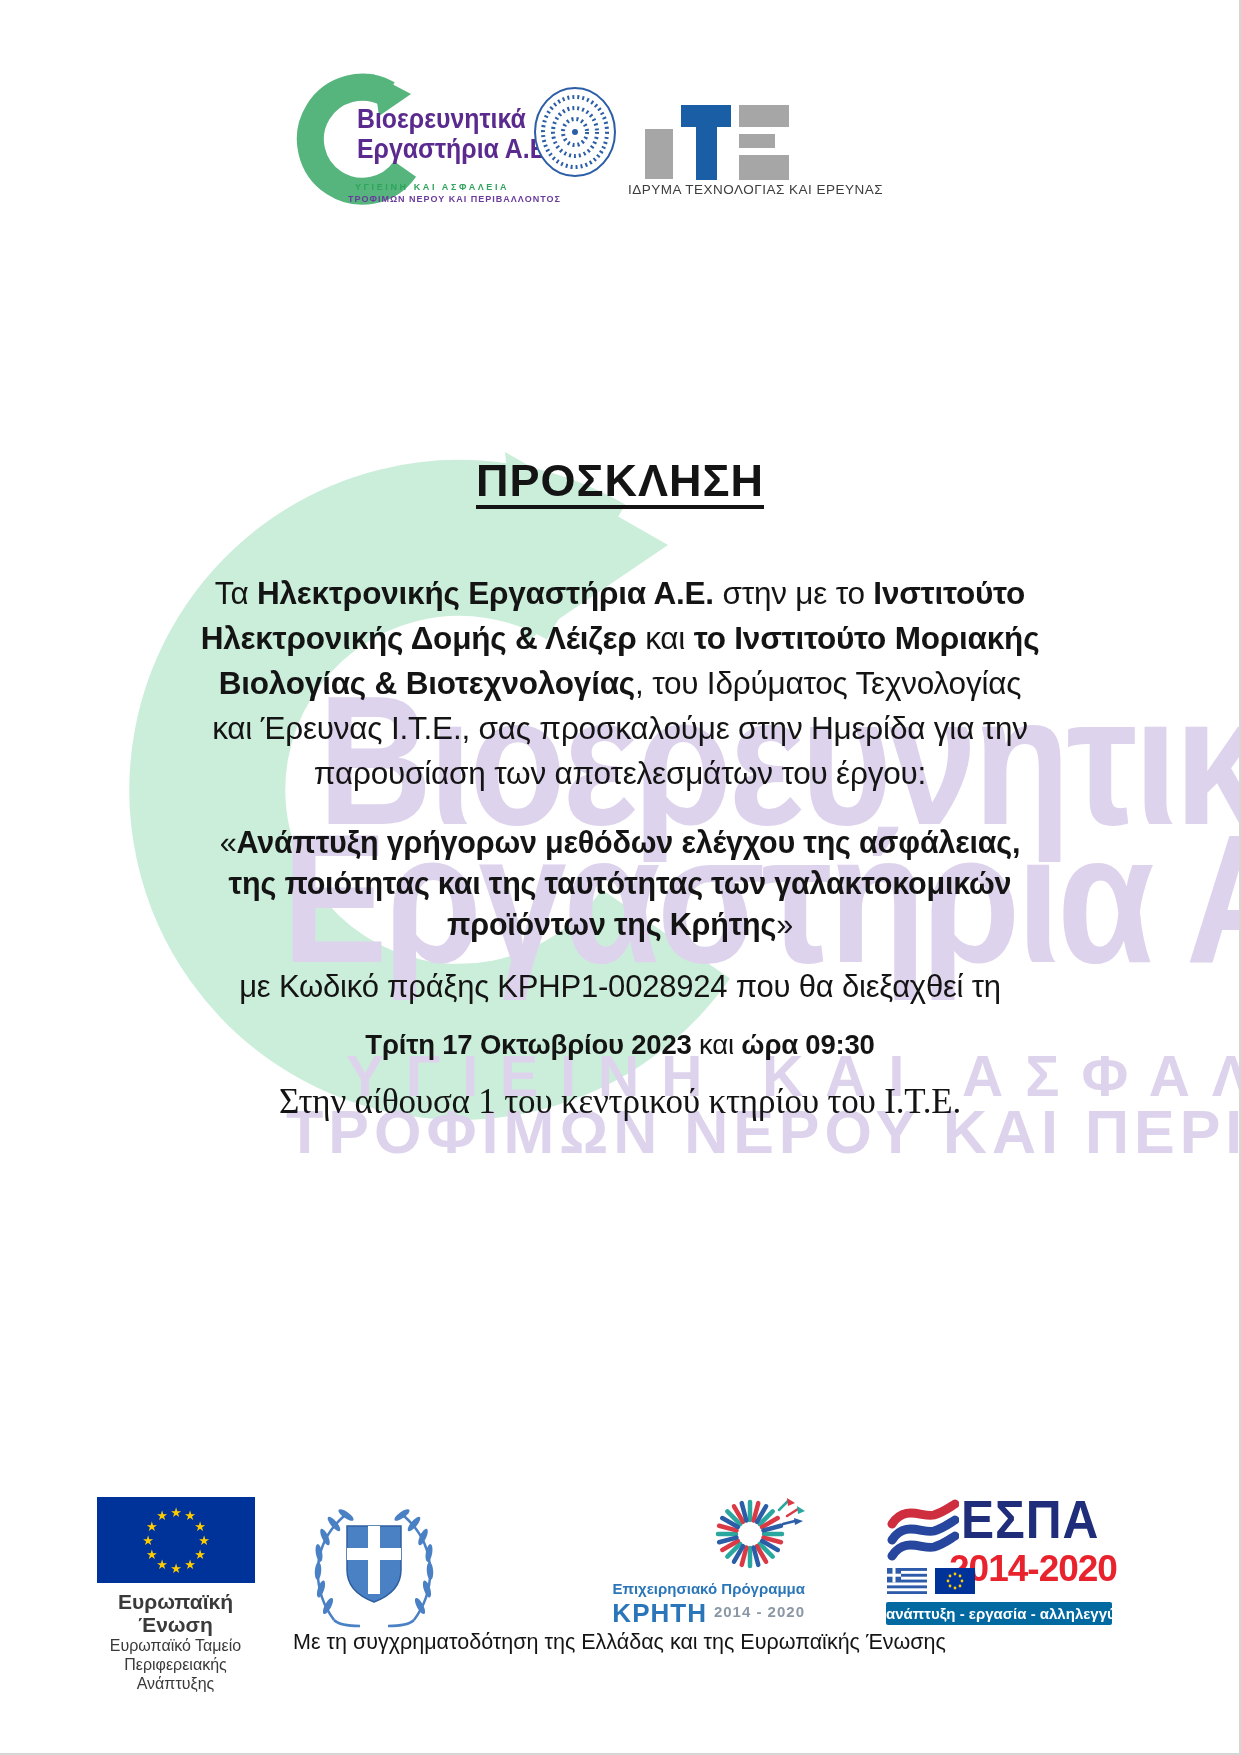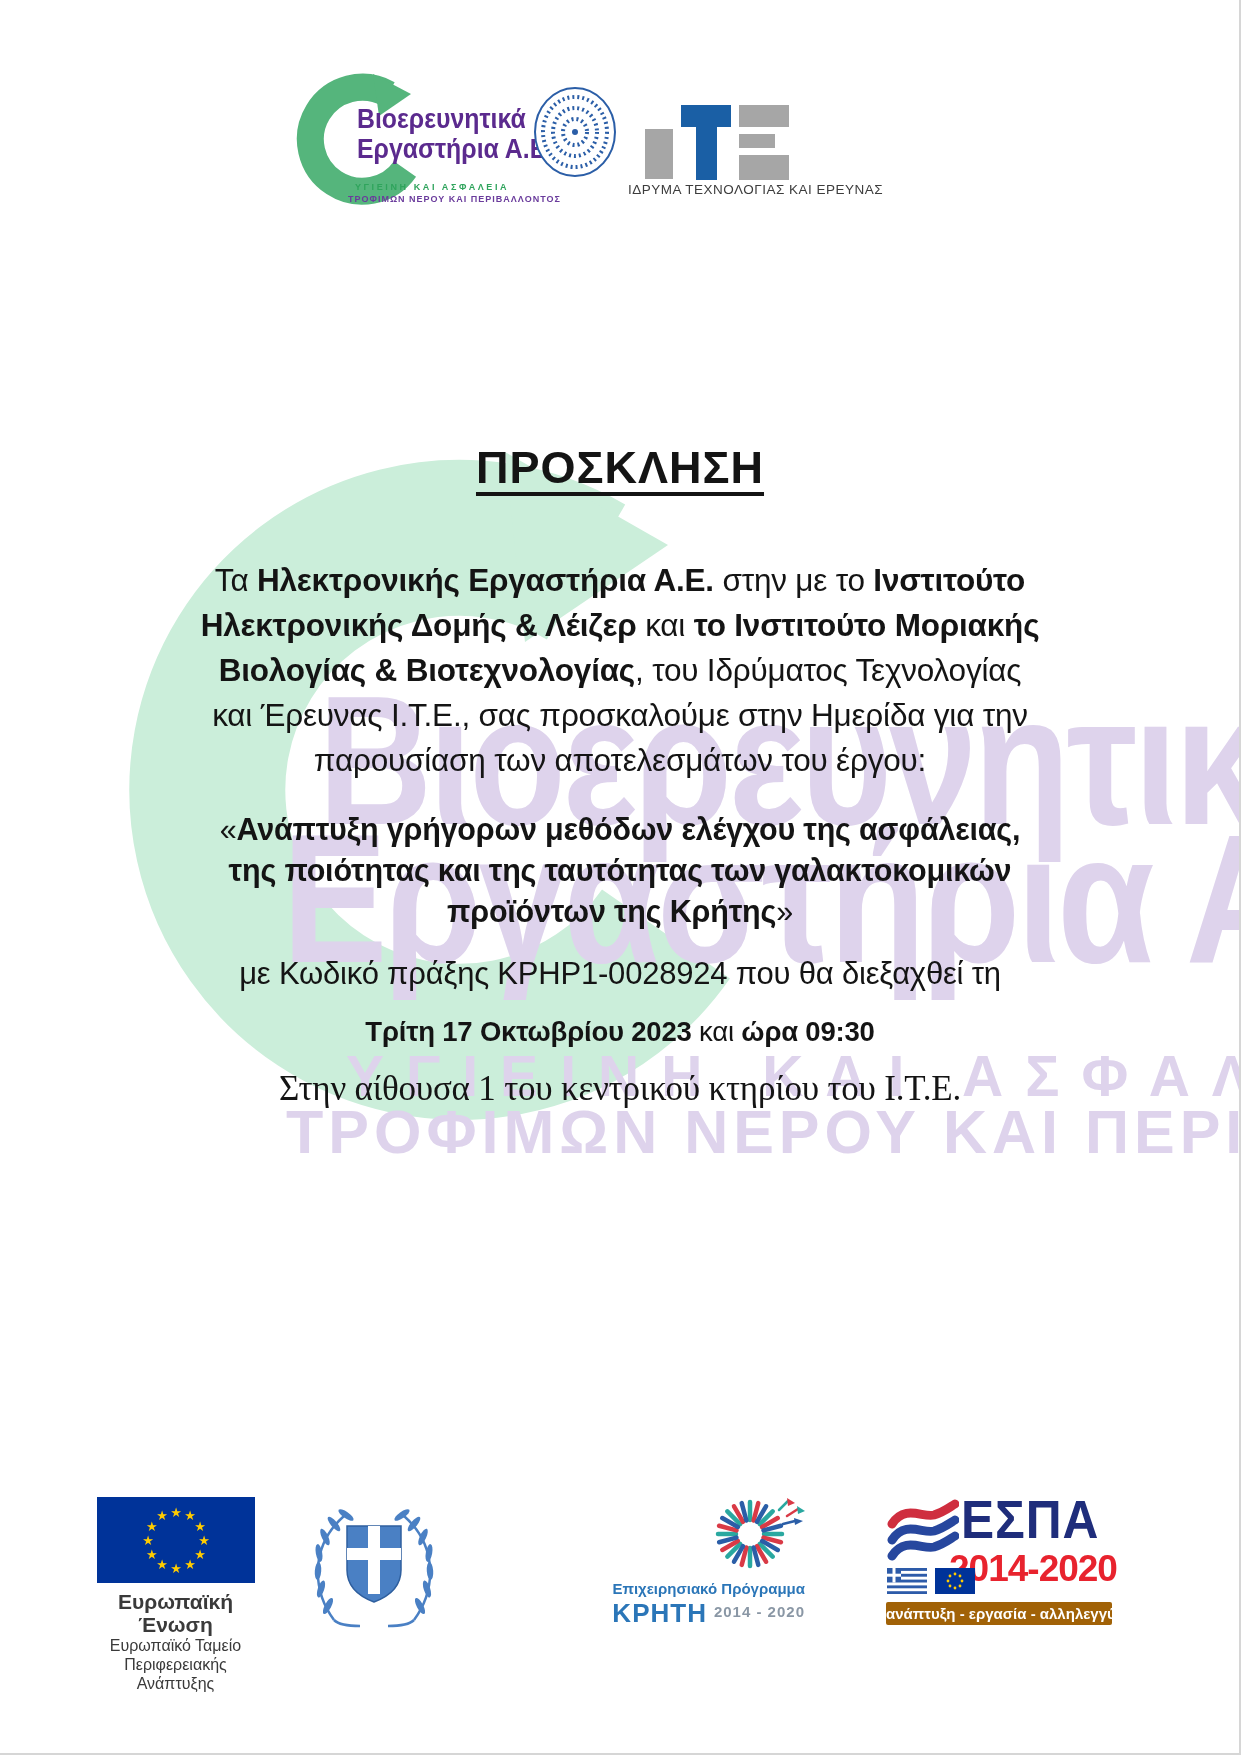--- a/index.html
+++ b/index.html
@@ -25,21 +25,21 @@
   .bio-n1{top:34px;}
   .bio-n2{top:64px;}
   .bio-cap{position:absolute;font-weight:bold;white-space:nowrap;transform-origin:left top;}
   .bio-c1{left:60px;top:110px;font-size:9px;letter-spacing:2.6px;color:#2fa45c;}
   .bio-c2{left:53px;top:122px;font-size:9px;letter-spacing:1px;color:#6a3b9c;}
   .forth-seal{left:533px;top:86px;z-index:2;}
   .ite-logo{left:643px;top:105px;z-index:2;}
   .ite-caption{left:628px;top:182px;width:290px;font-size:13.5px;letter-spacing:.5px;color:#3d3d3d;z-index:2;white-space:nowrap;}
 
   
-  .content{left:155px;top:442px;width:930px;text-align:center;z-index:2;color:#141414;}
+  .content{left:155px;top:455px;width:930px;text-align:center;z-index:2;color:#141414;}
   .doc-title{font-size:45px;font-weight:bold;letter-spacing:1px;margin:0 0 64px 0;
     text-decoration:underline;text-decoration-thickness:4px;text-underline-offset:9px;}
   .p{margin:0 0 26px 0;white-space:pre-line;letter-spacing:-.2px;}
   .p1{font-size:31.5px;line-height:45px;}
   .p2{font-size:30.5px;line-height:41px;margin-bottom:24px;}
   .p3{font-size:31px;line-height:36px;margin-bottom:24px;}
   .p4{font-size:27.5px;line-height:32px;margin-bottom:24px;}
   .p5{font-size:35px;line-height:34px;margin-bottom:0;font-family:Liberation Serif, serif;}
   .b{font-weight:bold;}
 
@@ -52,21 +52,21 @@
   .kriti-block{left:580px;top:1494px;width:225px;text-align:right;z-index:2;}
   .kriti-t1{font-size:15px;font-weight:bold;color:#2b76b8;margin-top:2px;line-height:17px;}
   .kriti-row{margin-top:1px;}
   .kriti-name{font-size:26px;font-weight:bold;color:#2b76b8;letter-spacing:1px;}
   .kriti-years{font-size:15px;font-weight:bold;color:#8a97a5;margin-left:7px;vertical-align:5px;letter-spacing:1px;}
   .espa-block{left:885px;top:1492px;width:232px;height:142px;z-index:2;}
   .espa-waves{position:absolute;left:2px;top:4px;}
   .espa-name{position:absolute;left:76px;top:-4px;font-size:54px;font-weight:bold;color:#1f2d7b;transform:scaleX(.92);transform-origin:left top;letter-spacing:1px;}
   .espa-years{position:absolute;left:64px;top:56px;font-size:37px;font-weight:bold;color:#e8232e;letter-spacing:-1px;white-space:nowrap;}
   .espa-flags{position:absolute;left:2px;top:76px;}
-  .espa-banner{position:absolute;left:1px;top:110px;width:226px;height:23px;background:#a16207;border-radius:2px;
+  .espa-banner{position:absolute;left:1px;top:110px;width:226px;height:23px;background:#0369a1;border-radius:2px;
     color:#fff;font-size:15px;font-weight:bold;line-height:23px;text-align:center;white-space:nowrap;}
   .cofinance{left:0;top:1630px;width:100%;text-align:center;font-size:21.5px;color:#141414;z-index:2;}
 </style>
 </head>
 <body>
 
 <div class="page">
 
   <svg class="abs wm-svg" width="1241" height="1755" viewBox="0 0 1241 1755" aria-hidden="true">
     <path d="M 586 572 A 252 252 0 1 0 666 934" fill="none" stroke="#cbeeda" stroke-width="156"></path>
@@ -255,14 +255,15 @@
           <circle cx="63" cy="18" r="1.4" fill="#ffcc00"></circle>
         <circle cx="61" cy="13" r="1.4" fill="#ffcc00"></circle>
           <circle cx="63" cy="8" r="1.4" fill="#ffcc00"></circle>
         <circle cx="68" cy="6" r="1.4" fill="#ffcc00"></circle>
           <circle cx="73" cy="8" r="1.4" fill="#ffcc00"></circle>
       </g>
     </svg>
     <div class="espa-banner">ανάπτυξη - εργασία - αλληλεγγύη</div>
   </div>
 
+  <div class="abs cofinance">Με τη συγχρηματοδότηση της Ελλάδας και της Ευρωπαϊκής Ένωσης</div>
 
 </div>
 
 </body></html>

